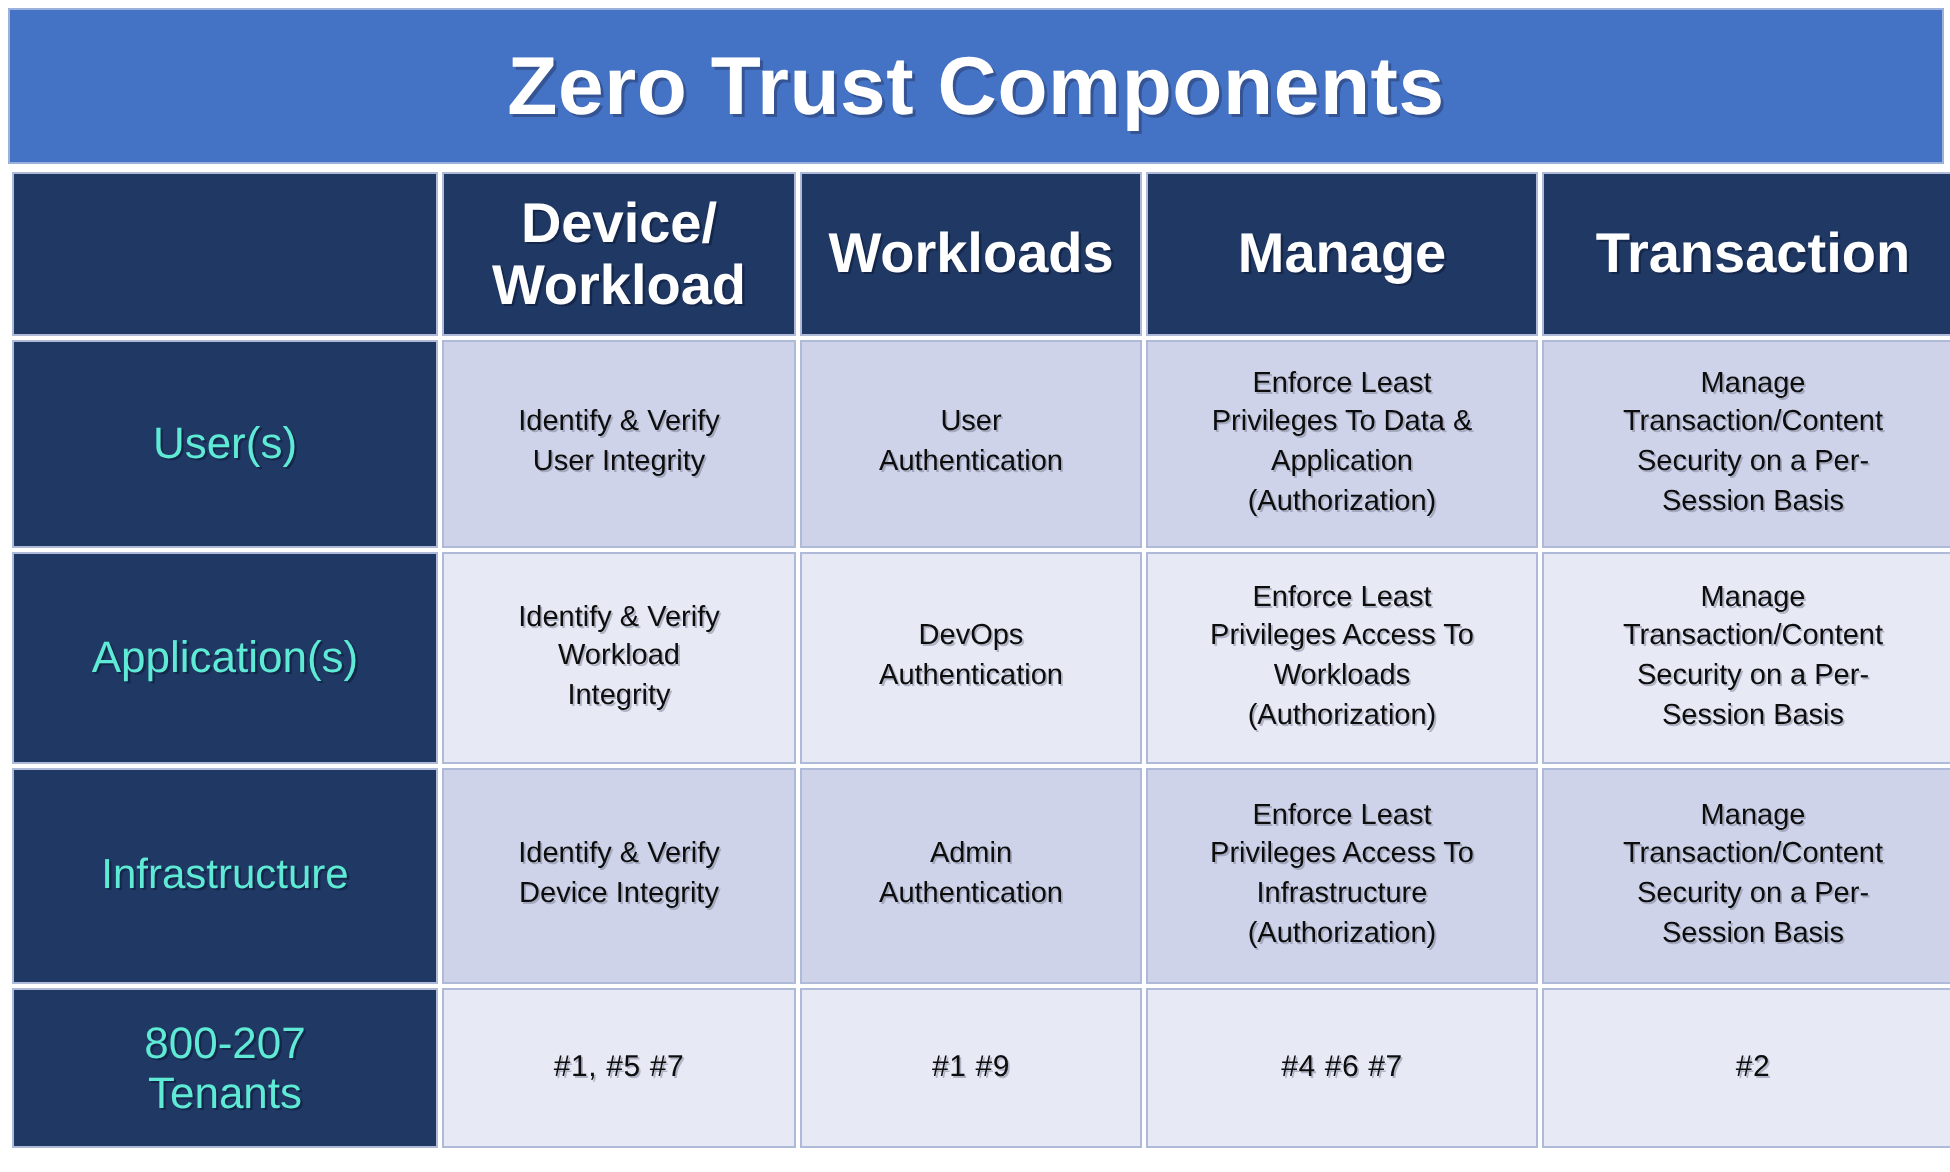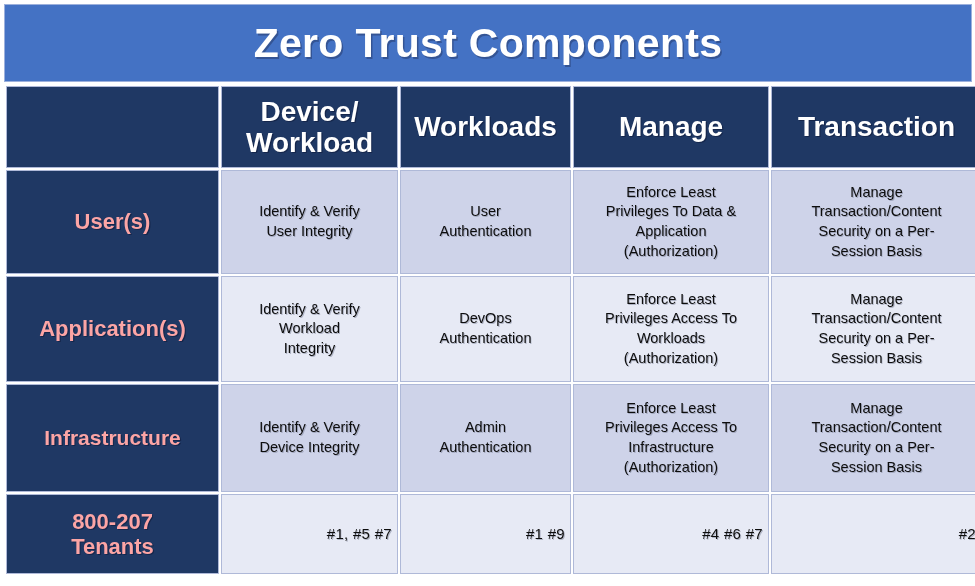--- a/index.html
+++ b/index.html
@@ -56,37 +56,37 @@
     border: 1px solid #7E8EB8;
   }
   td.corner {
     background: var(--head-bg, #1F3864);
     height: 82px;
     border: 1px solid #7E8EB8;
   }
   
   td.rowhead {
     background: var(--head-bg, #1F3864);
-    color: #fca5a5;
+    color: #5eead4;
     font-size: 22px;
-    font-weight: bold;
+    font-weight: normal;
     line-height: 1.15;
     text-shadow: 1.2px 1.2px 0 rgba(20,35,70,0.85);
     border: 1px solid #7E8EB8;
   }
   td.rowhead.small { font-size: 21px; }
   
   td.cell {
     color: #0D0D0D;
     font-size: 14.5px;
     font-weight: normal;
     line-height: 1.35;
     text-shadow: 0.9px 0.9px 0 rgba(120,125,150,0.5);
   }
-  td.cell.tag { font-size: 15px; letter-spacing: 0.3px; text-align: right; }
+  td.cell.tag { font-size: 15px; letter-spacing: 0.3px; }
   tr.band-a td.cell { background: var(--band-a, #CED3E9); }
   tr.band-b td.cell { background: var(--band-b, #E7EAF5); }
   tr.r1 td { height: 104px; }
   tr.r2 td { height: 106px; }
   tr.r3 td { height: 108px; }
   tr.r4 td { height: 80px; }
   .nowrapish { white-space: pre-line; }
 </style>
 </head>
 <body>

